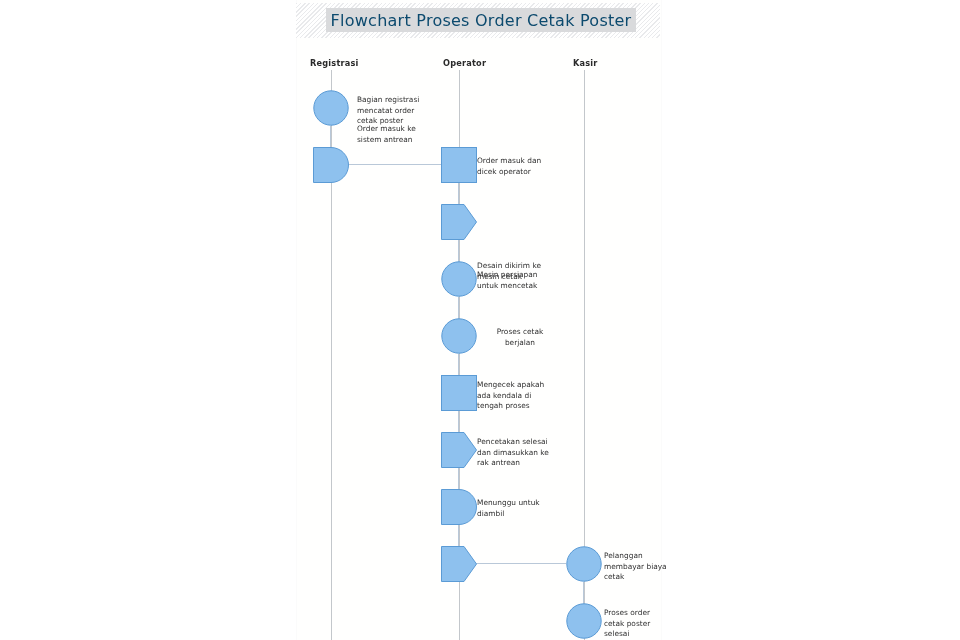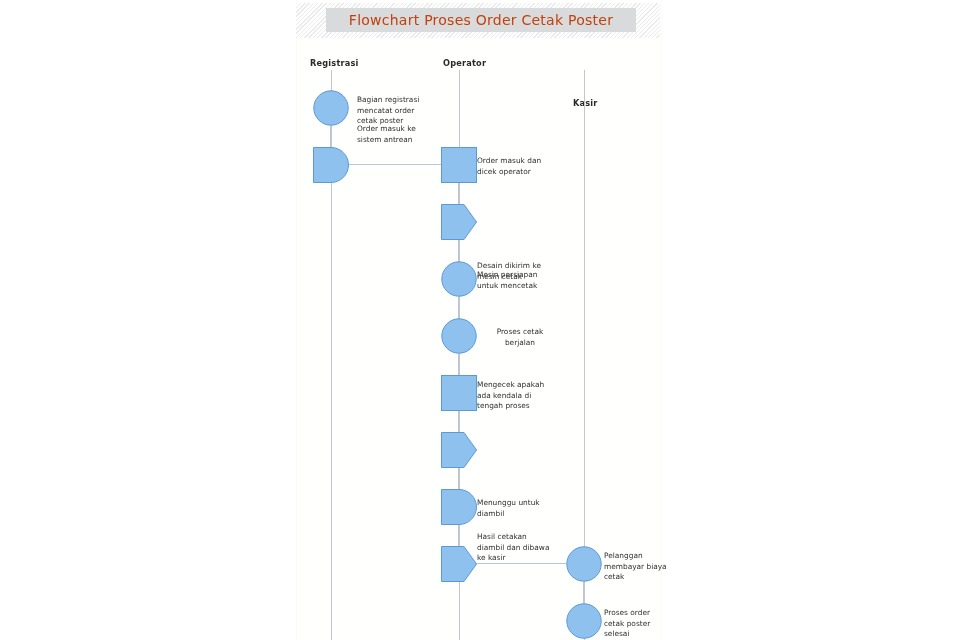--- a/index.html
+++ b/index.html
@@ -29,21 +29,21 @@
         #ffffff 0px, #ffffff 2px,
         #e9eaec 2px, #e9eaec 3px
       );
   }
   .title-bar{
     position:absolute;left:326px;top:8px;width:310px;height:24px;
     background:#d9dadc;
     display:flex;align-items:center;justify-content:center;
   }
   .title-bar span{
-    font-size:14px;color:#c2410c;letter-spacing:.25px;
+    font-size:16px;color:#0c4a6e;letter-spacing:.25px;
     font-family:"DejaVu Sans","Liberation Sans",sans-serif;
   }
 
   
   .lane-label{
     position:absolute;font-size:8.2px;font-weight:bold;color:#2a2a2a;
     letter-spacing:.2px;white-space:nowrap;
   }
   .lane-line{position:absolute;width:1px;background:#c3c7cb;}
 
@@ -68,21 +68,21 @@
 
   <div class="sheet"></div>
 
   <div class="title-band"></div>
   <div class="title-bar">
     <span>Flowchart Proses Order Cetak Poster</span>
   </div>
 
   <div class="lane-label" style="left:310px;top:58px;">Registrasi</div>
   <div class="lane-label" style="left:443px;top:58px;">Operator</div>
-  <div class="lane-label" style="left:573px;top:58px;margin-top:40px;">Kasir</div>
+  <div class="lane-label" style="left:573px;top:58px;">Kasir</div>
 
   <div class="lane-line" style="left:331px;top:70px;height:570px;"></div>
   <div class="lane-line" style="left:459px;top:70px;height:570px;"></div>
   <div class="lane-line" style="left:584px;top:70px;height:570px;"></div>
 
   <div class="conn-v" style="left:330px;top:126px;height:22px;"></div>
   <div class="conn-h" style="left:348px;top:164px;width:94px;"></div>
   <div class="conn-v" style="left:458px;top:183px;height:22px;"></div>
   <div class="conn-v" style="left:458px;top:240px;height:22px;"></div>
   <div class="conn-v" style="left:458px;top:297px;height:22px;"></div>
@@ -149,37 +149,37 @@
   </div>
   <div class="node-text" style="left:477px;top:380px;">Mengecek apakah
 ada kendala di
 tengah proses</div>
 
   <div class="shape" style="left:441px;top:432px;">
     <svg width="36" height="36" viewBox="0 0 36 36">
       <path d="M0.5,0.5 L23,0.5 L35.5,18 L23,35.5 L0.5,35.5 Z" fill="#8EC1EE" stroke="#5B9BD5" stroke-width="1"></path>
     </svg>
   </div>
+  <div class="node-text" style="left:477px;top:437px;">Pencetakan selesai
+dan dimasukkan ke
+rak antrean</div>
 
   <div class="shape" style="left:441px;top:489px;">
     <svg width="36" height="36" viewBox="0 0 36 36">
       <path d="M0.5,0.5 L18,0.5 A17.5,17.5 0 0 1 18,35.5 L0.5,35.5 Z" fill="#8EC1EE" stroke="#5B9BD5" stroke-width="1"></path>
     </svg>
   </div>
   <div class="node-text" style="left:477px;top:498px;">Menunggu untuk
 diambil</div>
 
   <div class="shape" style="left:441px;top:546px;">
     <svg width="36" height="36" viewBox="0 0 36 36">
       <path d="M0.5,0.5 L23,0.5 L35.5,18 L23,35.5 L0.5,35.5 Z" fill="#8EC1EE" stroke="#5B9BD5" stroke-width="1"></path>
     </svg>
   </div>
-  <div class="node-text" style="left:477px;top:532px;">Hasil cetakan
-diambil dan dibawa
-ke kasir</div>
 
   <div class="shape" style="left:566px;top:546px;">
     <svg width="36" height="36" viewBox="0 0 36 36">
       <circle cx="18" cy="18" r="17.2" fill="#8EC1EE" stroke="#5B9BD5" stroke-width="1"></circle>
     </svg>
   </div>
   <div class="node-text" style="left:604px;top:551px;">Pelanggan
 membayar biaya
 cetak</div>
 

